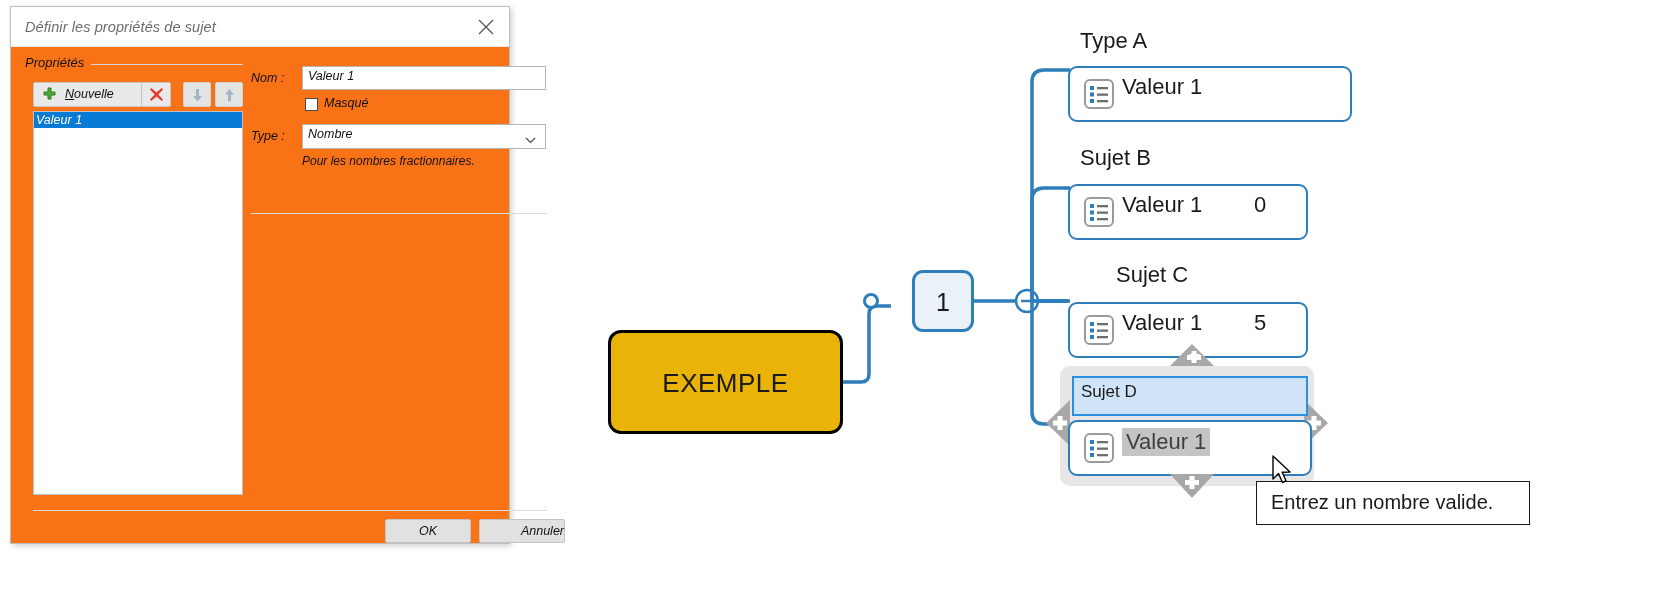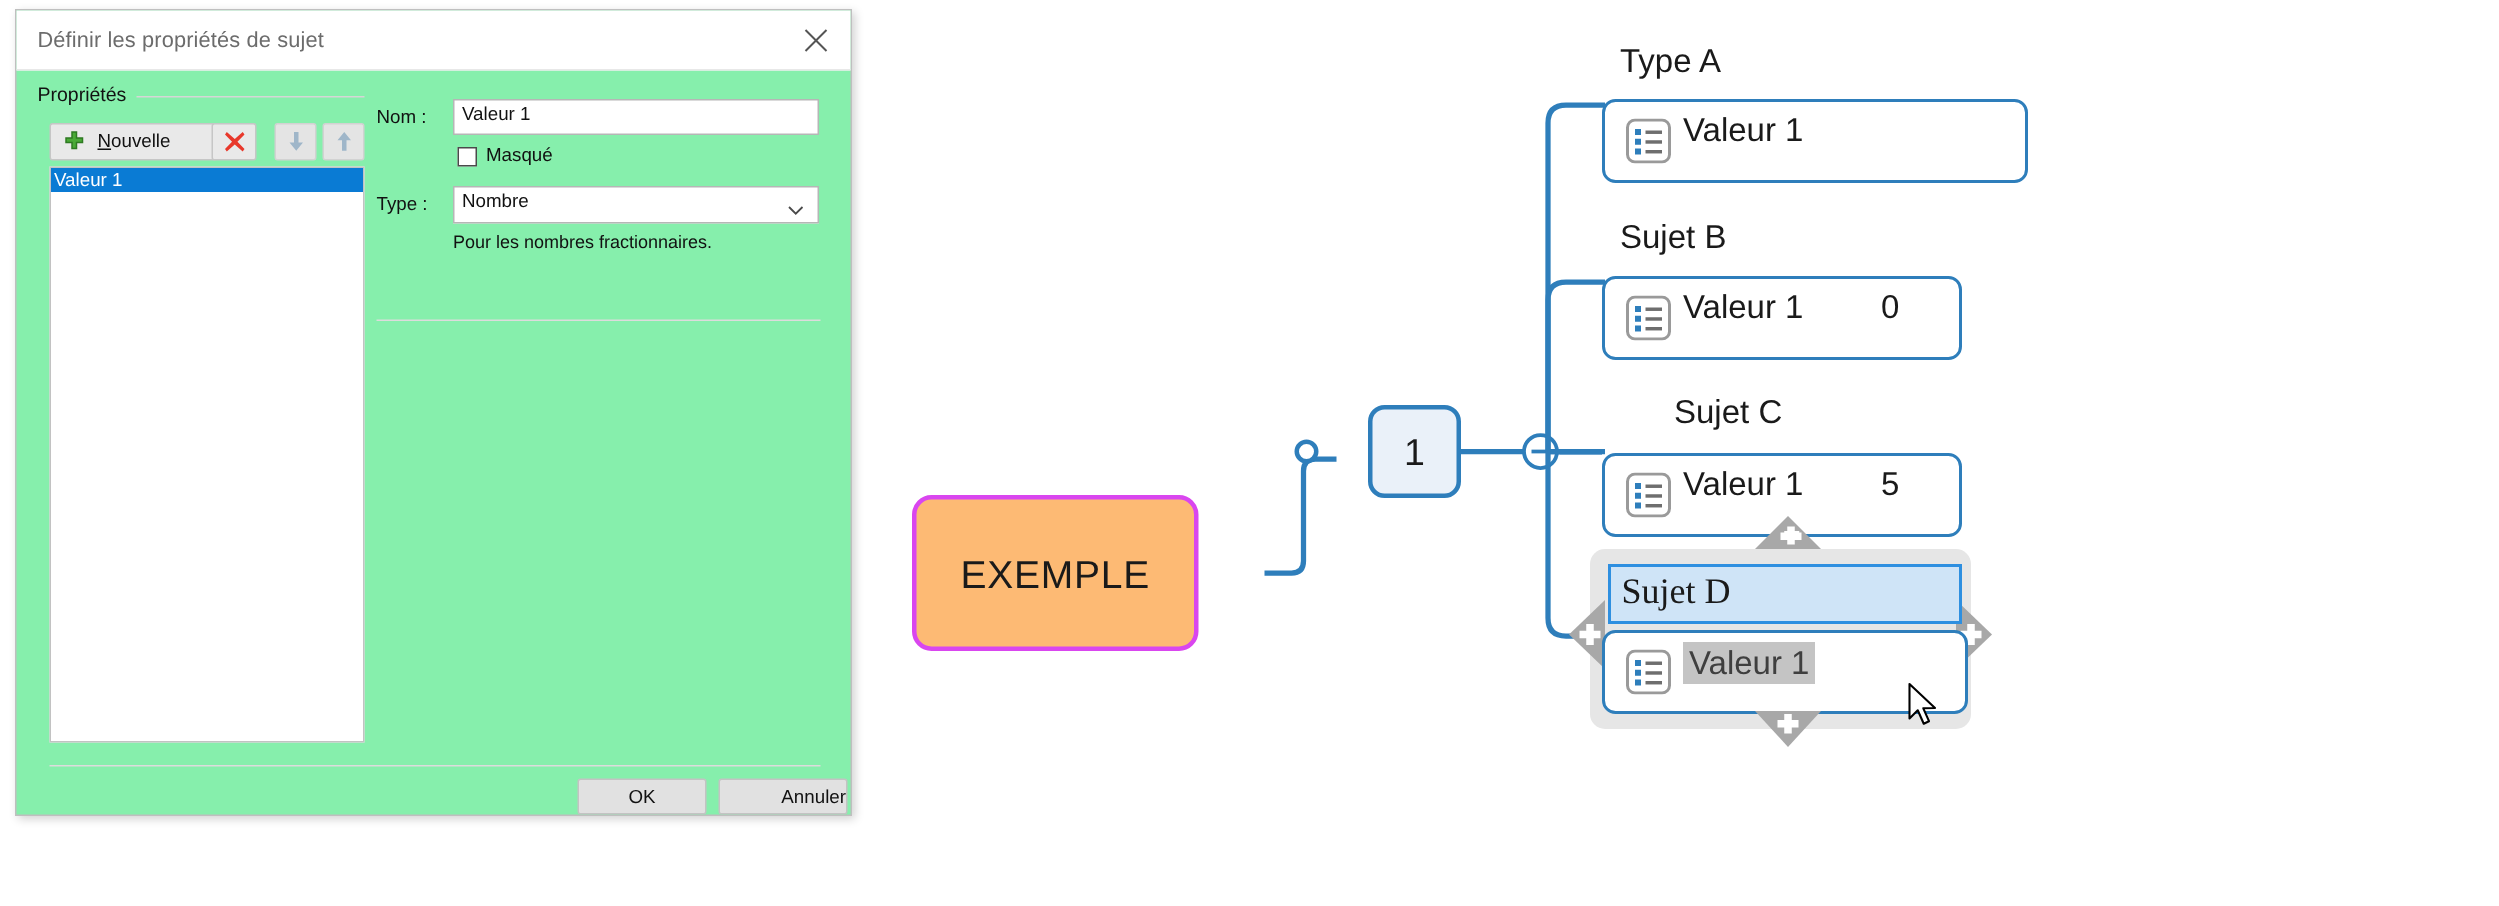--- a/index.html
+++ b/index.html
@@ -6,25 +6,26 @@
   body{
     width:1666px;height:604px;
     background:#ffffff;
     font-family:"Liberation Sans", sans-serif;
     overflow:hidden;
     position:relative;
   }
 
   
   #dialog{
-    position:absolute;left:10px;top:6px;width:558px;height:538px;
-    background:#86efac;
+    position:absolute;left:10px;top:6px;width:500px;height:538px;
+    background:#f97316;
     border:1px solid #bfbfbf;
     box-shadow:2px 2px 6px rgba(0,0,0,.18);
     box-sizing:border-box;
+    font-style:italic;
   }
   #titlebar{
     position:absolute;left:0;top:0;right:0;height:39px;
     background:#ffffff;border-bottom:1px solid #e8e8e8;
   }
   #dlg-title{
     position:absolute;left:14px;top:12px;
     font-size:14.5px;color:#6c6c6c;letter-spacing:.1px;
     white-space:nowrap;
   }
@@ -144,40 +145,40 @@
     position:absolute;left:332px;top:270px;width:62px;height:62px;
     background:#eaf1f9;border:3px solid #2e7ebb;border-radius:11px;
     box-sizing:border-box;
   }
   #node-one span{
     display:block;text-align:center;line-height:58px;font-size:25px;color:#1a1a1a;
   }
 
   
   #node-root{
-    position:absolute;left:28px;top:330px;width:191px;height:104px;
-    background:#fdba74;border:3px solid #d946ef;border-radius:13px;
+    position:absolute;left:28px;top:330px;width:235px;height:104px;
+    background:#eab308;border:3px solid #000000;border-radius:13px;
     box-sizing:border-box;
   }
   #node-root span{
     display:block;text-align:center;line-height:100px;font-size:26px;color:#1a1a1a;
     letter-spacing:.5px;
   }
 
   
   #sujetd-frame{
     position:absolute;left:480px;top:366px;width:254px;height:120px;
     background:#e6e6e6;border-radius:10px;
   }
   #sujetd-title{
     position:absolute;left:492px;top:376px;width:236px;height:40px;
     background:#cfe4f7;border:2px solid #2e8fe0;box-sizing:border-box;
   }
   #sujetd-title span{
-    position:absolute;left:7px;top:4px;font-size:24px;color:#1a1a1a;white-space:nowrap;font-family:Liberation Serif, serif;
+    position:absolute;left:7px;top:4px;font-size:17px;color:#1a1a1a;white-space:nowrap;
   }
   #sujetd-card{
     position:absolute;left:488px;top:420px;width:244px;height:56px;
     background:#ffffff;border:2.5px solid #2e7ebb;border-radius:9px;
     box-sizing:border-box;
   }
   #sujetd-card .licon{position:absolute;left:14px;top:11px;}
   #sujetd-card .nval{
     position:absolute;left:52px;top:6px;font-size:22px;color:#3f3f3f;
     background:#c4c4c4;padding:1px 4px;white-space:nowrap;
@@ -413,19 +414,22 @@
   </div>
 
   <div class="plus-handle" style="left:590px;top:474px;">
     <svg width="44" height="24" viewBox="0 0 44 24">
       <path d="M0 0 H44 L22 24 Z" fill="#a8a8a8"></path>
       <rect x="15" y="6" width="14" height="5" fill="#ffffff"></rect>
       <rect x="19.5" y="2" width="5" height="13" fill="#ffffff"></rect>
     </svg>
   </div>
 
+  <div id="tooltip">
+    <span>Entrez un nombre valide.</span>
+  </div>
 
   <div id="cursor-arrow">
     <svg width="22" height="32" viewBox="0 0 22 32">
       <path d="M1 1 L1 24 L6.5 18.5 L10.5 27.5 L14 25.8 L10.2 17.2 L18 17 Z" fill="#ffffff" stroke="#000000" stroke-width="1.4" stroke-linejoin="round"></path>
     </svg>
   </div>
 </div>
 
 </body></html>

